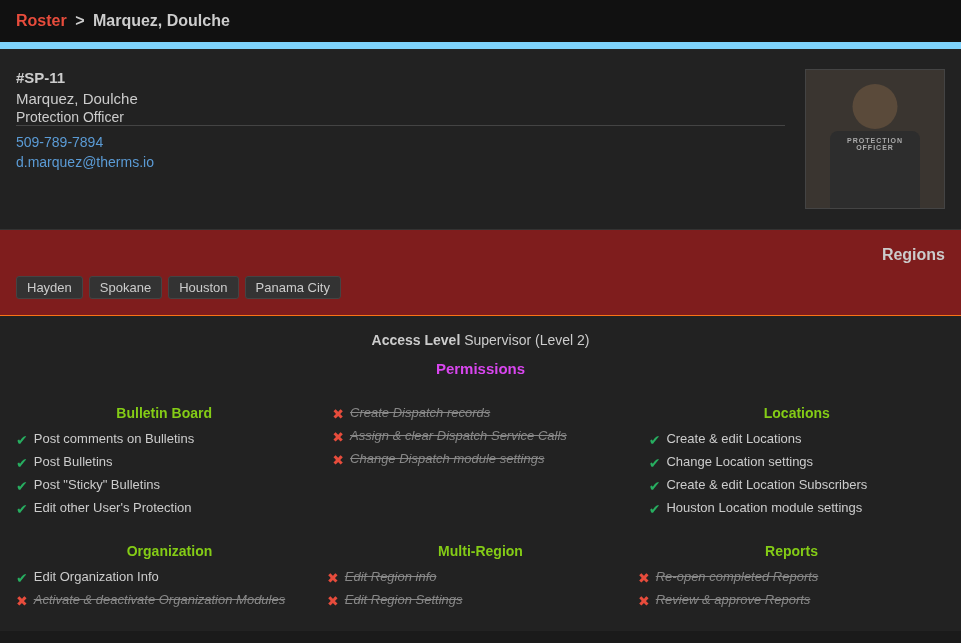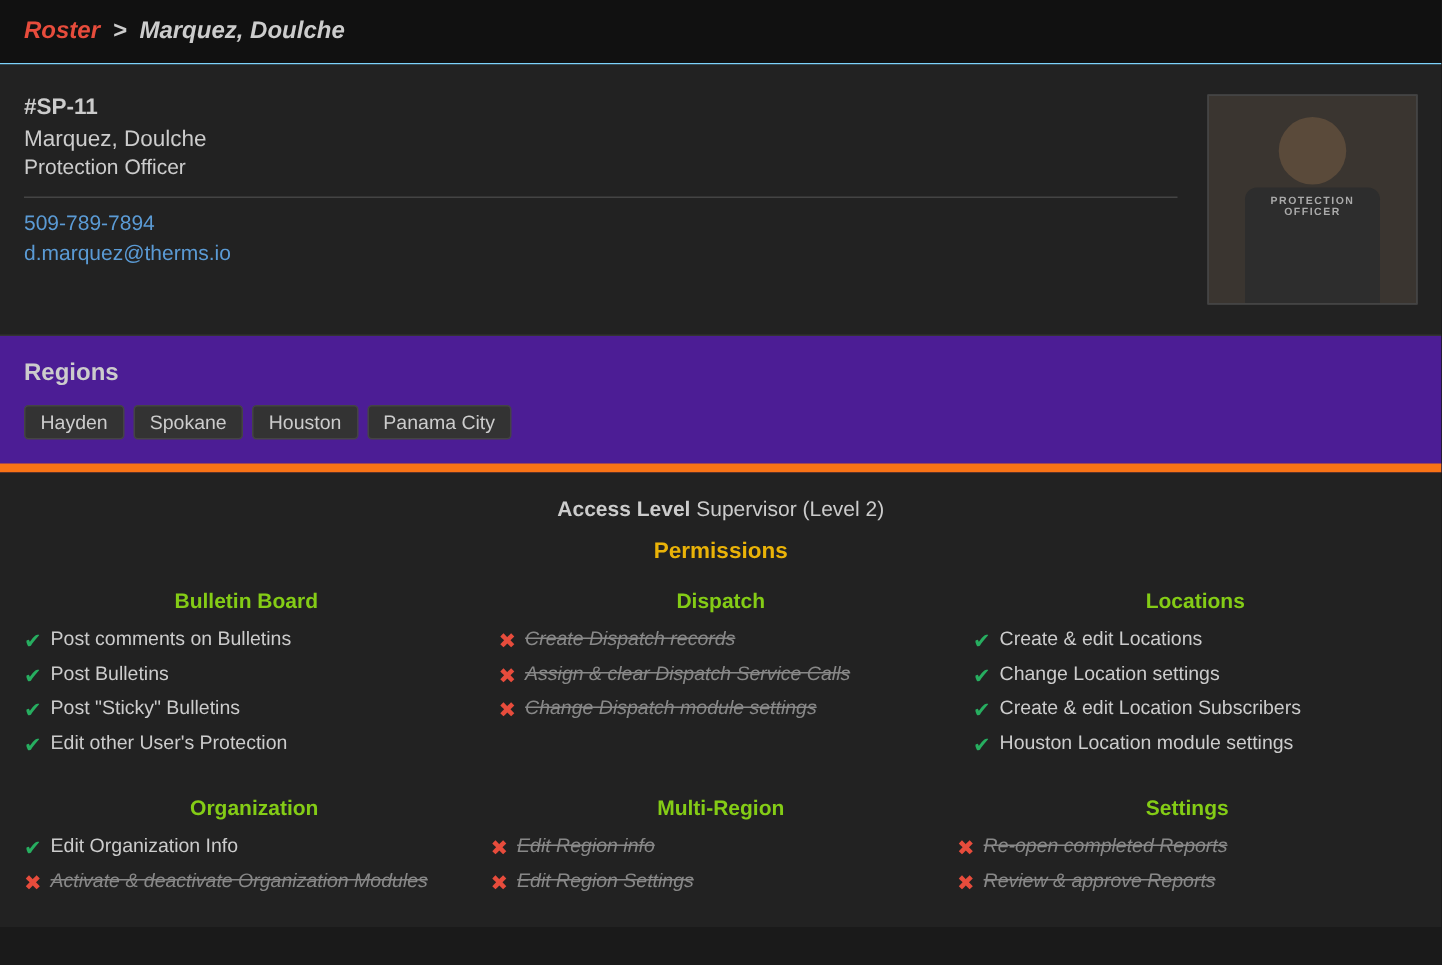--- a/index.html
+++ b/index.html
@@ -9,22 +9,21 @@
       font-family: Arial, sans-serif;
       font-size: 14px;
       min-height: 643px;
       width: 961px;
     }
 
     
     .page-header {
       background-color: #111;
       padding: 12px 16px;
-      border-bottom: 1px solid #7dd3fc;
-      font-style: italic;
+      border-bottom: 7px solid #7dd3fc;
     }
     .breadcrumb {
       font-size: 16px;
       font-weight: bold;
     }
     .breadcrumb .roster-link {
       color: #e74c3c;
       text-decoration: none;
     }
     .breadcrumb .separator {
@@ -55,21 +54,20 @@
     }
     .profile-name {
       color: #ccc;
       font-size: 15px;
       margin-bottom: 2px;
     }
     .profile-title {
       color: #ccc;
       font-size: 14px;
       margin-bottom: 8px;
-      padding-bottom: 12px;
       border-bottom: 1px solid #444;
     }
     .profile-phone {
       color: #5b9bd5;
       text-decoration: none;
       display: block;
       margin-bottom: 4px;
       font-size: 14px;
     }
     .profile-email {
@@ -127,23 +125,24 @@
       color: #aaa;
       text-align: center;
       z-index: 1;
       white-space: nowrap;
       font-weight: bold;
       letter-spacing: 1px;
     }
 
     
     .regions-section {
-      background-color: #4c1d95;
+      background-color: #7f1d1d;
       padding: 16px;
-      border-bottom: 6px solid #f97316;
+      border-bottom: 1px solid #f97316;
+      text-align: right;
     }
     .section-title {
       color: #ccc;
       font-size: 16px;
       font-weight: bold;
       margin-bottom: 12px;
     }
     .region-tags {
       display: flex;
       gap: 6px;
@@ -166,24 +165,24 @@
     }
     .access-level {
       color: #ccc;
       font-size: 14px;
       margin-bottom: 12px;
     }
     .access-level .label {
       font-weight: bold;
     }
     .permissions-title {
-      color: #eab308;
+      color: #d946ef;
       font-size: 15px;
       font-weight: bold;
-      margin-bottom: 16px;
+      margin-bottom: 28px;
     }
     .permissions-grid {
       display: grid;
       grid-template-columns: 1fr 1fr 1fr;
       gap: 20px;
     }
     .perm-column h4 {
       color: #84cc16;
       font-size: 14px;
       font-weight: bold;
@@ -283,21 +282,20 @@
         <span class="perm-icon-allowed">✔</span>
         <span class="perm-text-allowed">Post "Sticky" Bulletins</span>
       </div>
       <div class="perm-item">
         <span class="perm-icon-allowed">✔</span>
         <span class="perm-text-allowed">Edit other User's Protection</span>
       </div>
     </div>
 
     <div class="perm-column">
-      <h4>Dispatch</h4>
       <div class="perm-item">
         <span class="perm-icon-denied">✖</span>
         <span class="perm-text-denied">Create Dispatch records</span>
       </div>
       <div class="perm-item">
         <span class="perm-icon-denied">✖</span>
         <span class="perm-text-denied">Assign &amp; clear Dispatch Service Calls</span>
       </div>
       <div class="perm-item">
         <span class="perm-icon-denied">✖</span>
@@ -346,21 +344,21 @@
         <span class="perm-icon-denied">✖</span>
         <span class="perm-text-denied">Edit Region info</span>
       </div>
       <div class="perm-item">
         <span class="perm-icon-denied">✖</span>
         <span class="perm-text-denied">Edit Region Settings</span>
       </div>
     </div>
 
     <div class="perm-column">
-      <h4>Settings</h4>
+      <h4>Reports</h4>
       <div class="perm-item">
         <span class="perm-icon-denied">✖</span>
         <span class="perm-text-denied">Re-open completed Reports</span>
       </div>
       <div class="perm-item">
         <span class="perm-icon-denied">✖</span>
         <span class="perm-text-denied">Review &amp; approve Reports</span>
       </div>
     </div>
   </div>

